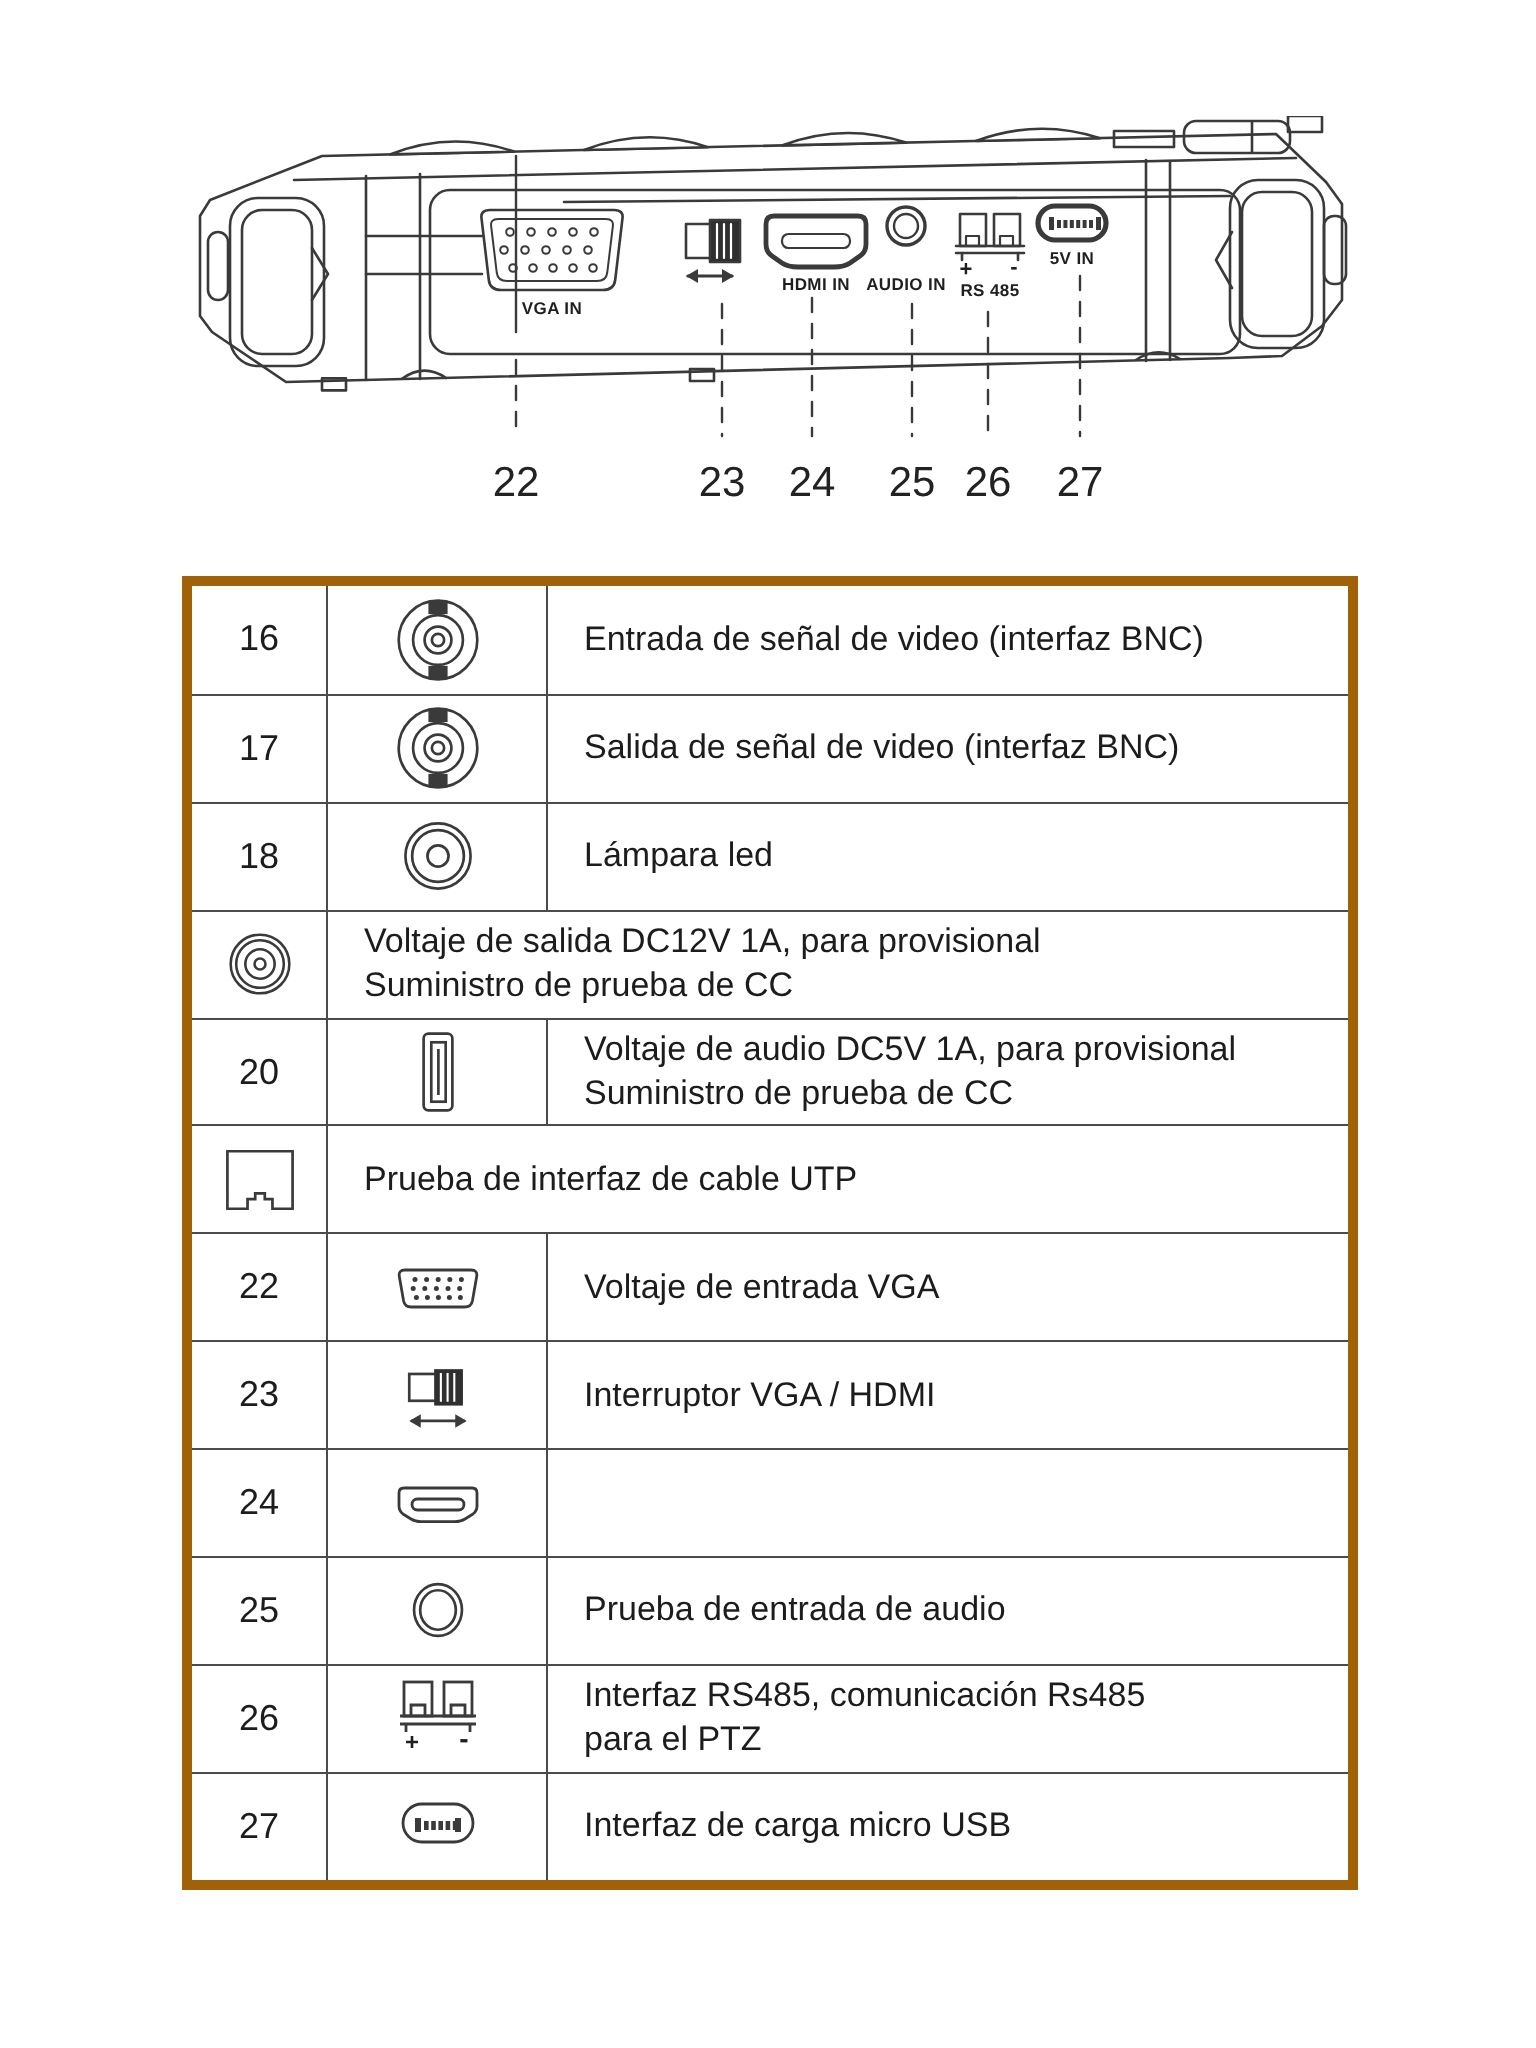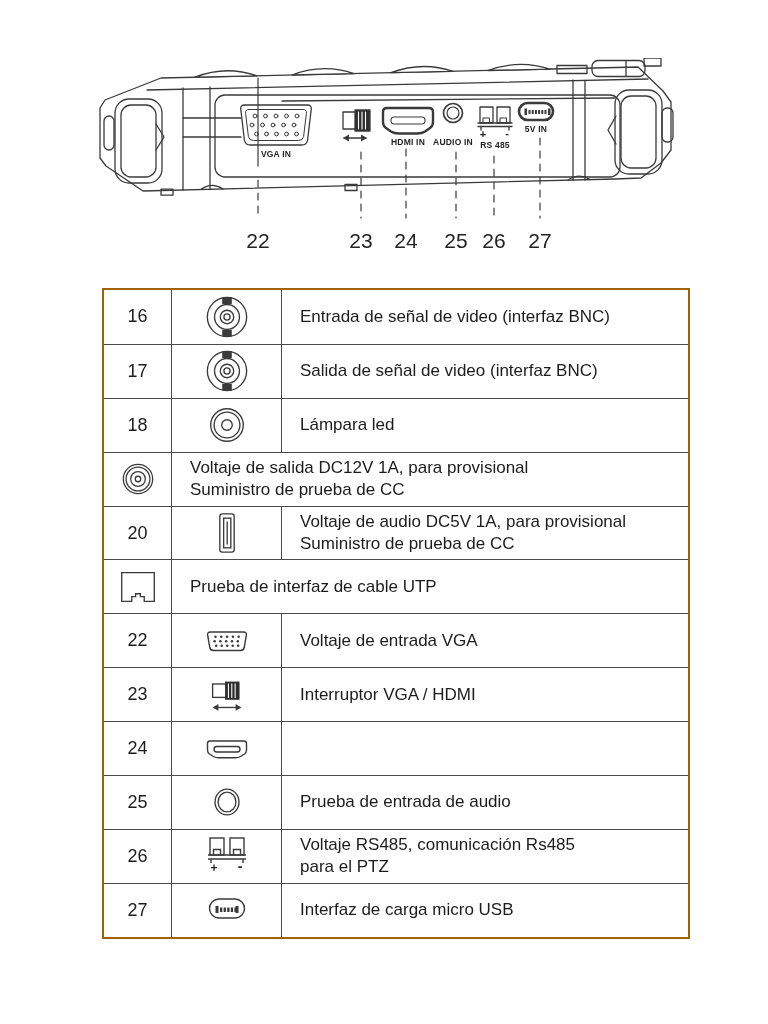--- a/index.html
+++ b/index.html
@@ -10,22 +10,22 @@
   .device-wrap{position:absolute;left:95px;top:58px;width:585px;height:200px;}
   .panel-label{
     font-family:"Liberation Sans",sans-serif;font-size:8.5px;font-weight:bold;
     fill:#1f1f1f;letter-spacing:.2px;
   }
   .callout-num{
     font-family:"Liberation Sans",sans-serif;font-size:21px;fill:#222;
   }
   .pm-label{font-family:"Liberation Sans",sans-serif;font-size:11px;font-weight:bold;fill:#1f1f1f;}
   .ctable{
-    position:absolute;left:102px;top:288px;width:588px;
-    border:2px solid #a16207;box-sizing:border-box;background:#fff;
+    position:absolute;left:91px;top:288px;width:588px;
+    border:5px solid #a16207;box-sizing:border-box;background:#fff;
   }
   .trow{
     display:grid;grid-template-columns:68px 110px 1fr;
     height:53.9px;border-top:1px solid #4b4b4b;box-sizing:border-box;
   }
   .trow:first-child{border-top:none;}
   .cell{display:flex;align-items:center;box-sizing:border-box;}
   .cnum{
     justify-content:center;font-size:18px;color:#1c1c1c;
     border-right:1px solid #4b4b4b;
@@ -345,21 +345,21 @@
     <rect class="ln" x="27" y="6" width="14" height="17" stroke-width="1.6"></rect>
     <path class="ln" d="M10.5,23 V17.5 H17.5 V23" stroke-width="1.1"></path>
     <path class="ln" d="M30.5,23 V17.5 H37.5 V23" stroke-width="1.1"></path>
     <path class="ln" d="M5,23 H43 M5,27 H43" stroke-width="1.3"></path>
     <path class="ln" d="M8,27 V31 M40,27 V31" stroke-width="1.3"></path>
     <text x="11" y="40" font-size="12" font-weight="bold" fill="#1f1f1f" text-anchor="middle" font-family="Liberation Sans,sans-serif">+</text>
     <text x="37" y="39" font-size="14" font-weight="bold" fill="#1f1f1f" text-anchor="middle" font-family="Liberation Sans,sans-serif">-</text>
         </svg>
       </div>
       <div class="cell cdesc">
-        <div class="dline">Voltaje RS485, comunicación Rs485</div>
+        <div class="dline">Interfaz RS485, comunicación Rs485</div>
         <div class="dline">para el PTZ</div>
       </div>
     </div>
     <div class="trow">
       <div class="cell cnum">27</div>
       <div class="cell cicon">
         <svg width="48" height="48" viewBox="0 0 48 48">
     <rect class="ln" x="6.5" y="13" width="35" height="19" rx="9.5" stroke-width="3.2"></rect>
     <g class="fl">
       <rect x="12.5" y="20" width="3" height="7"></rect>

